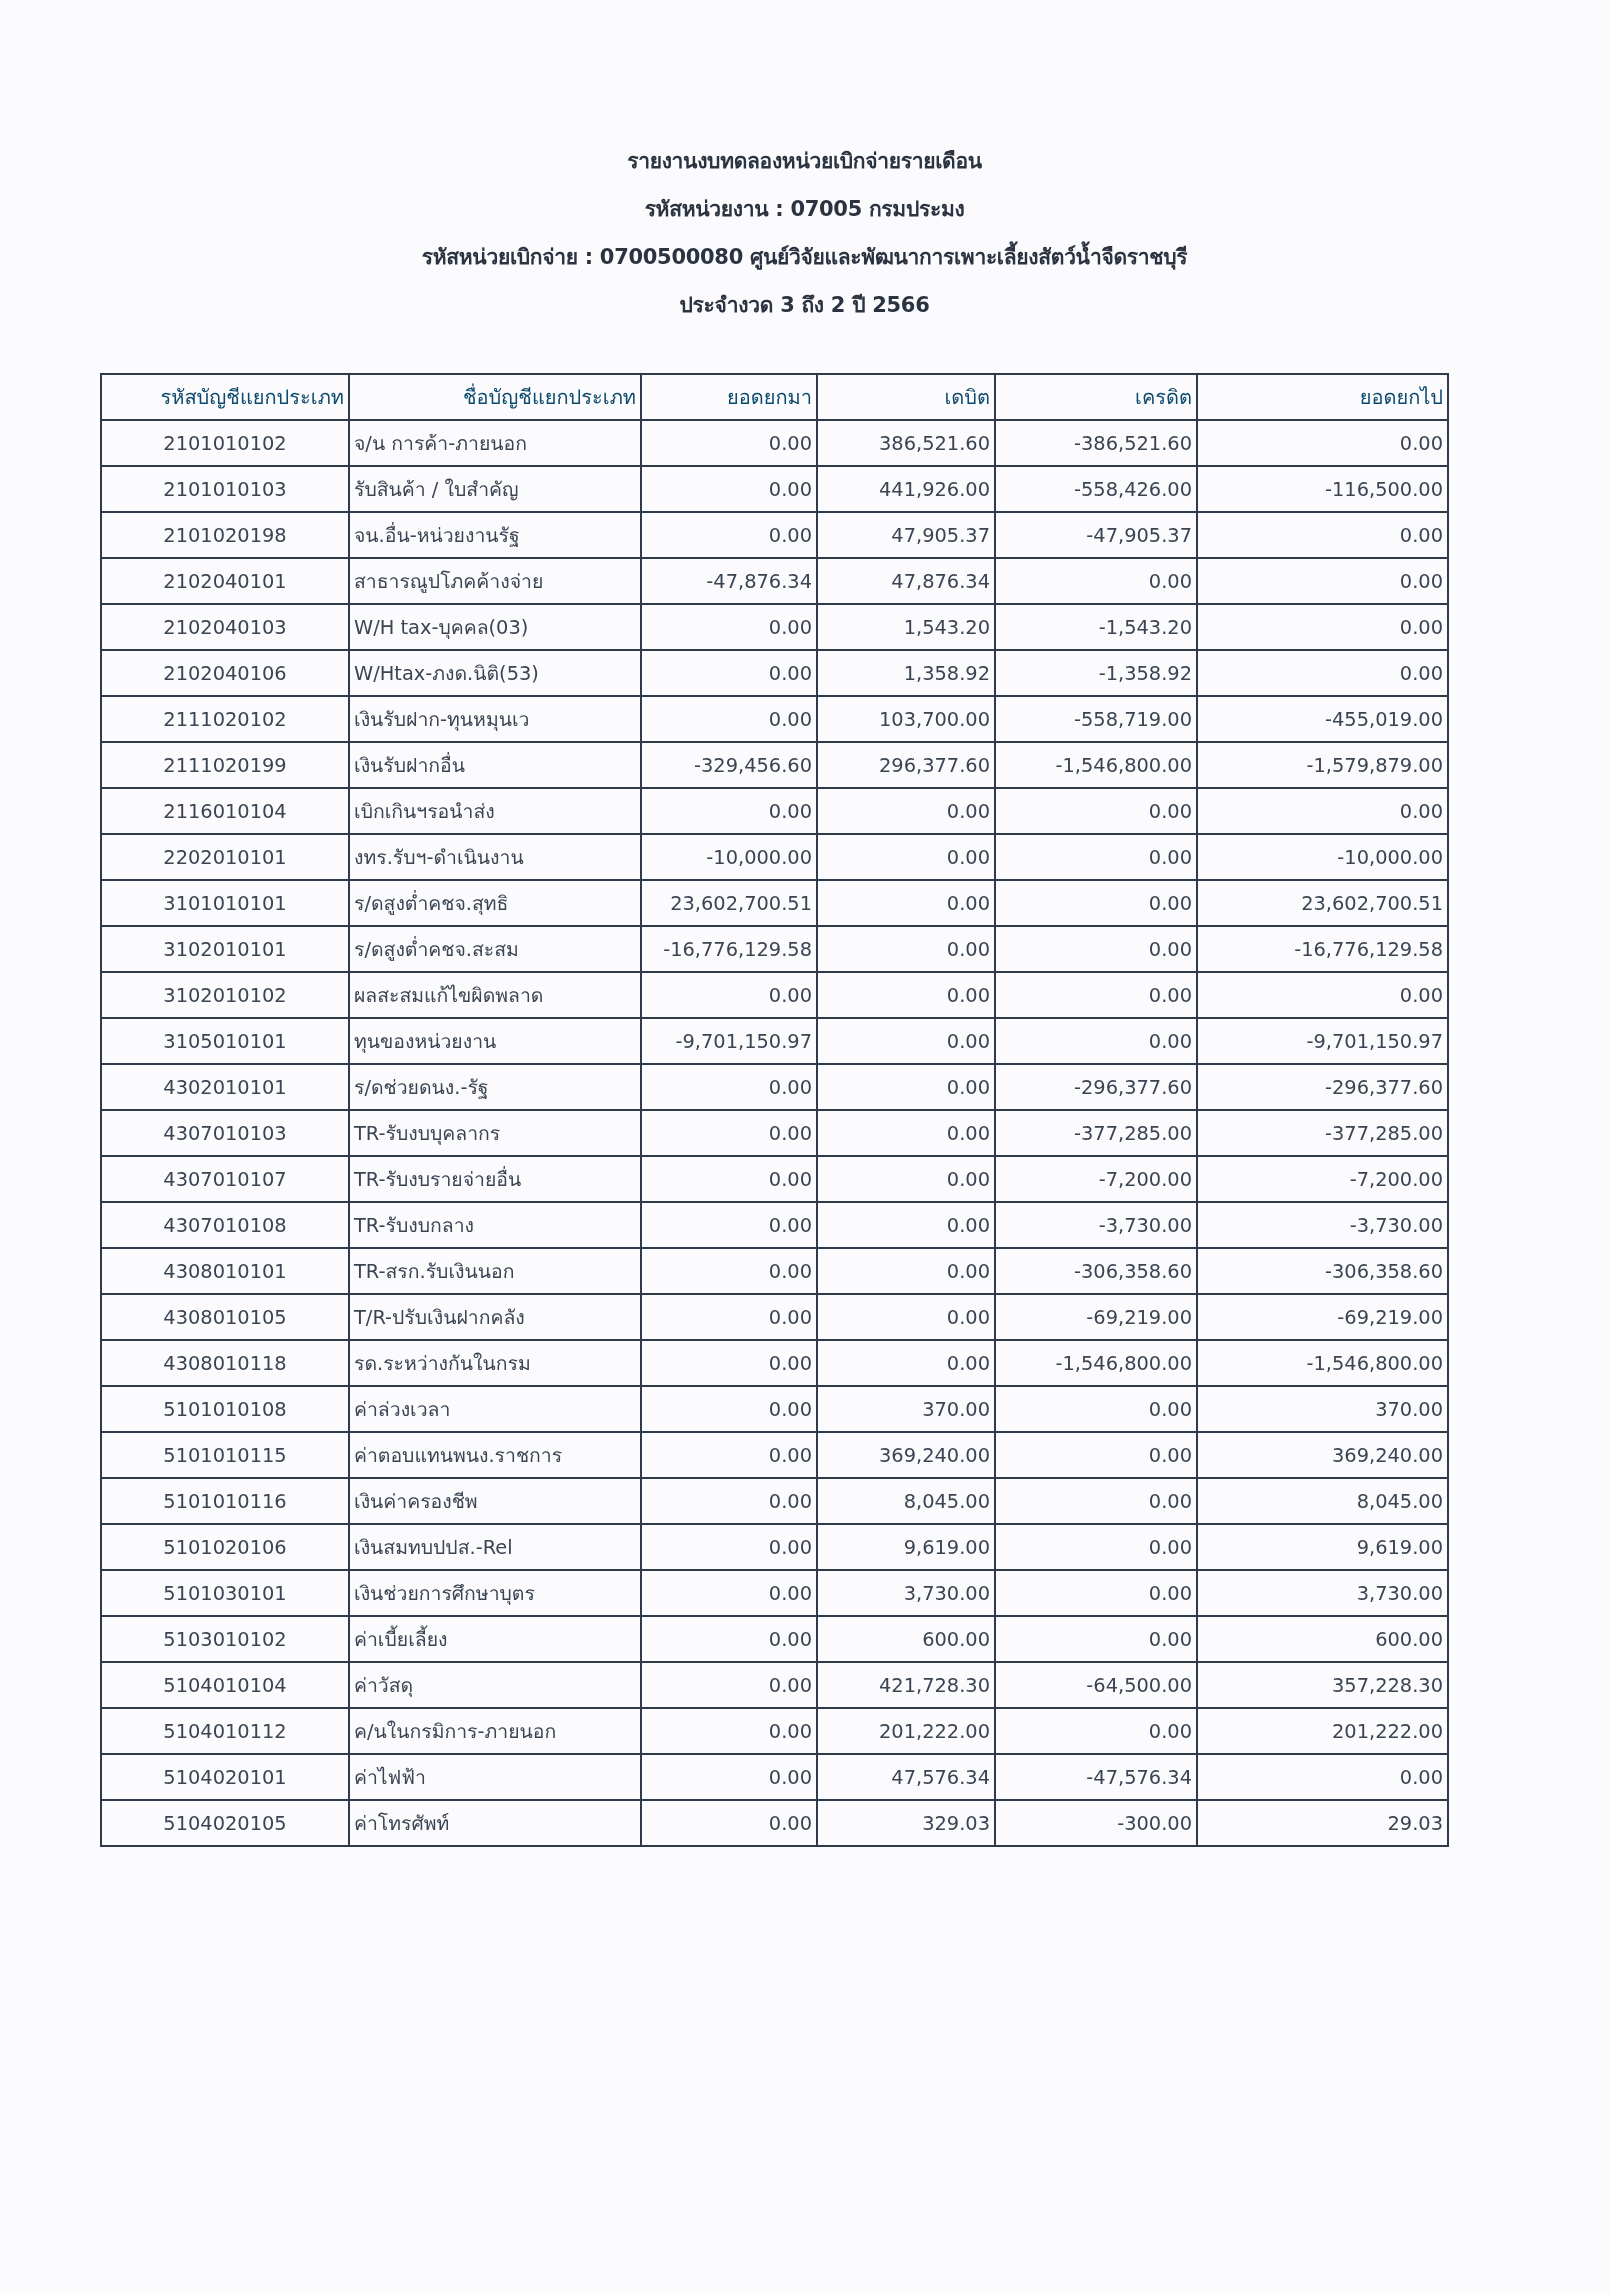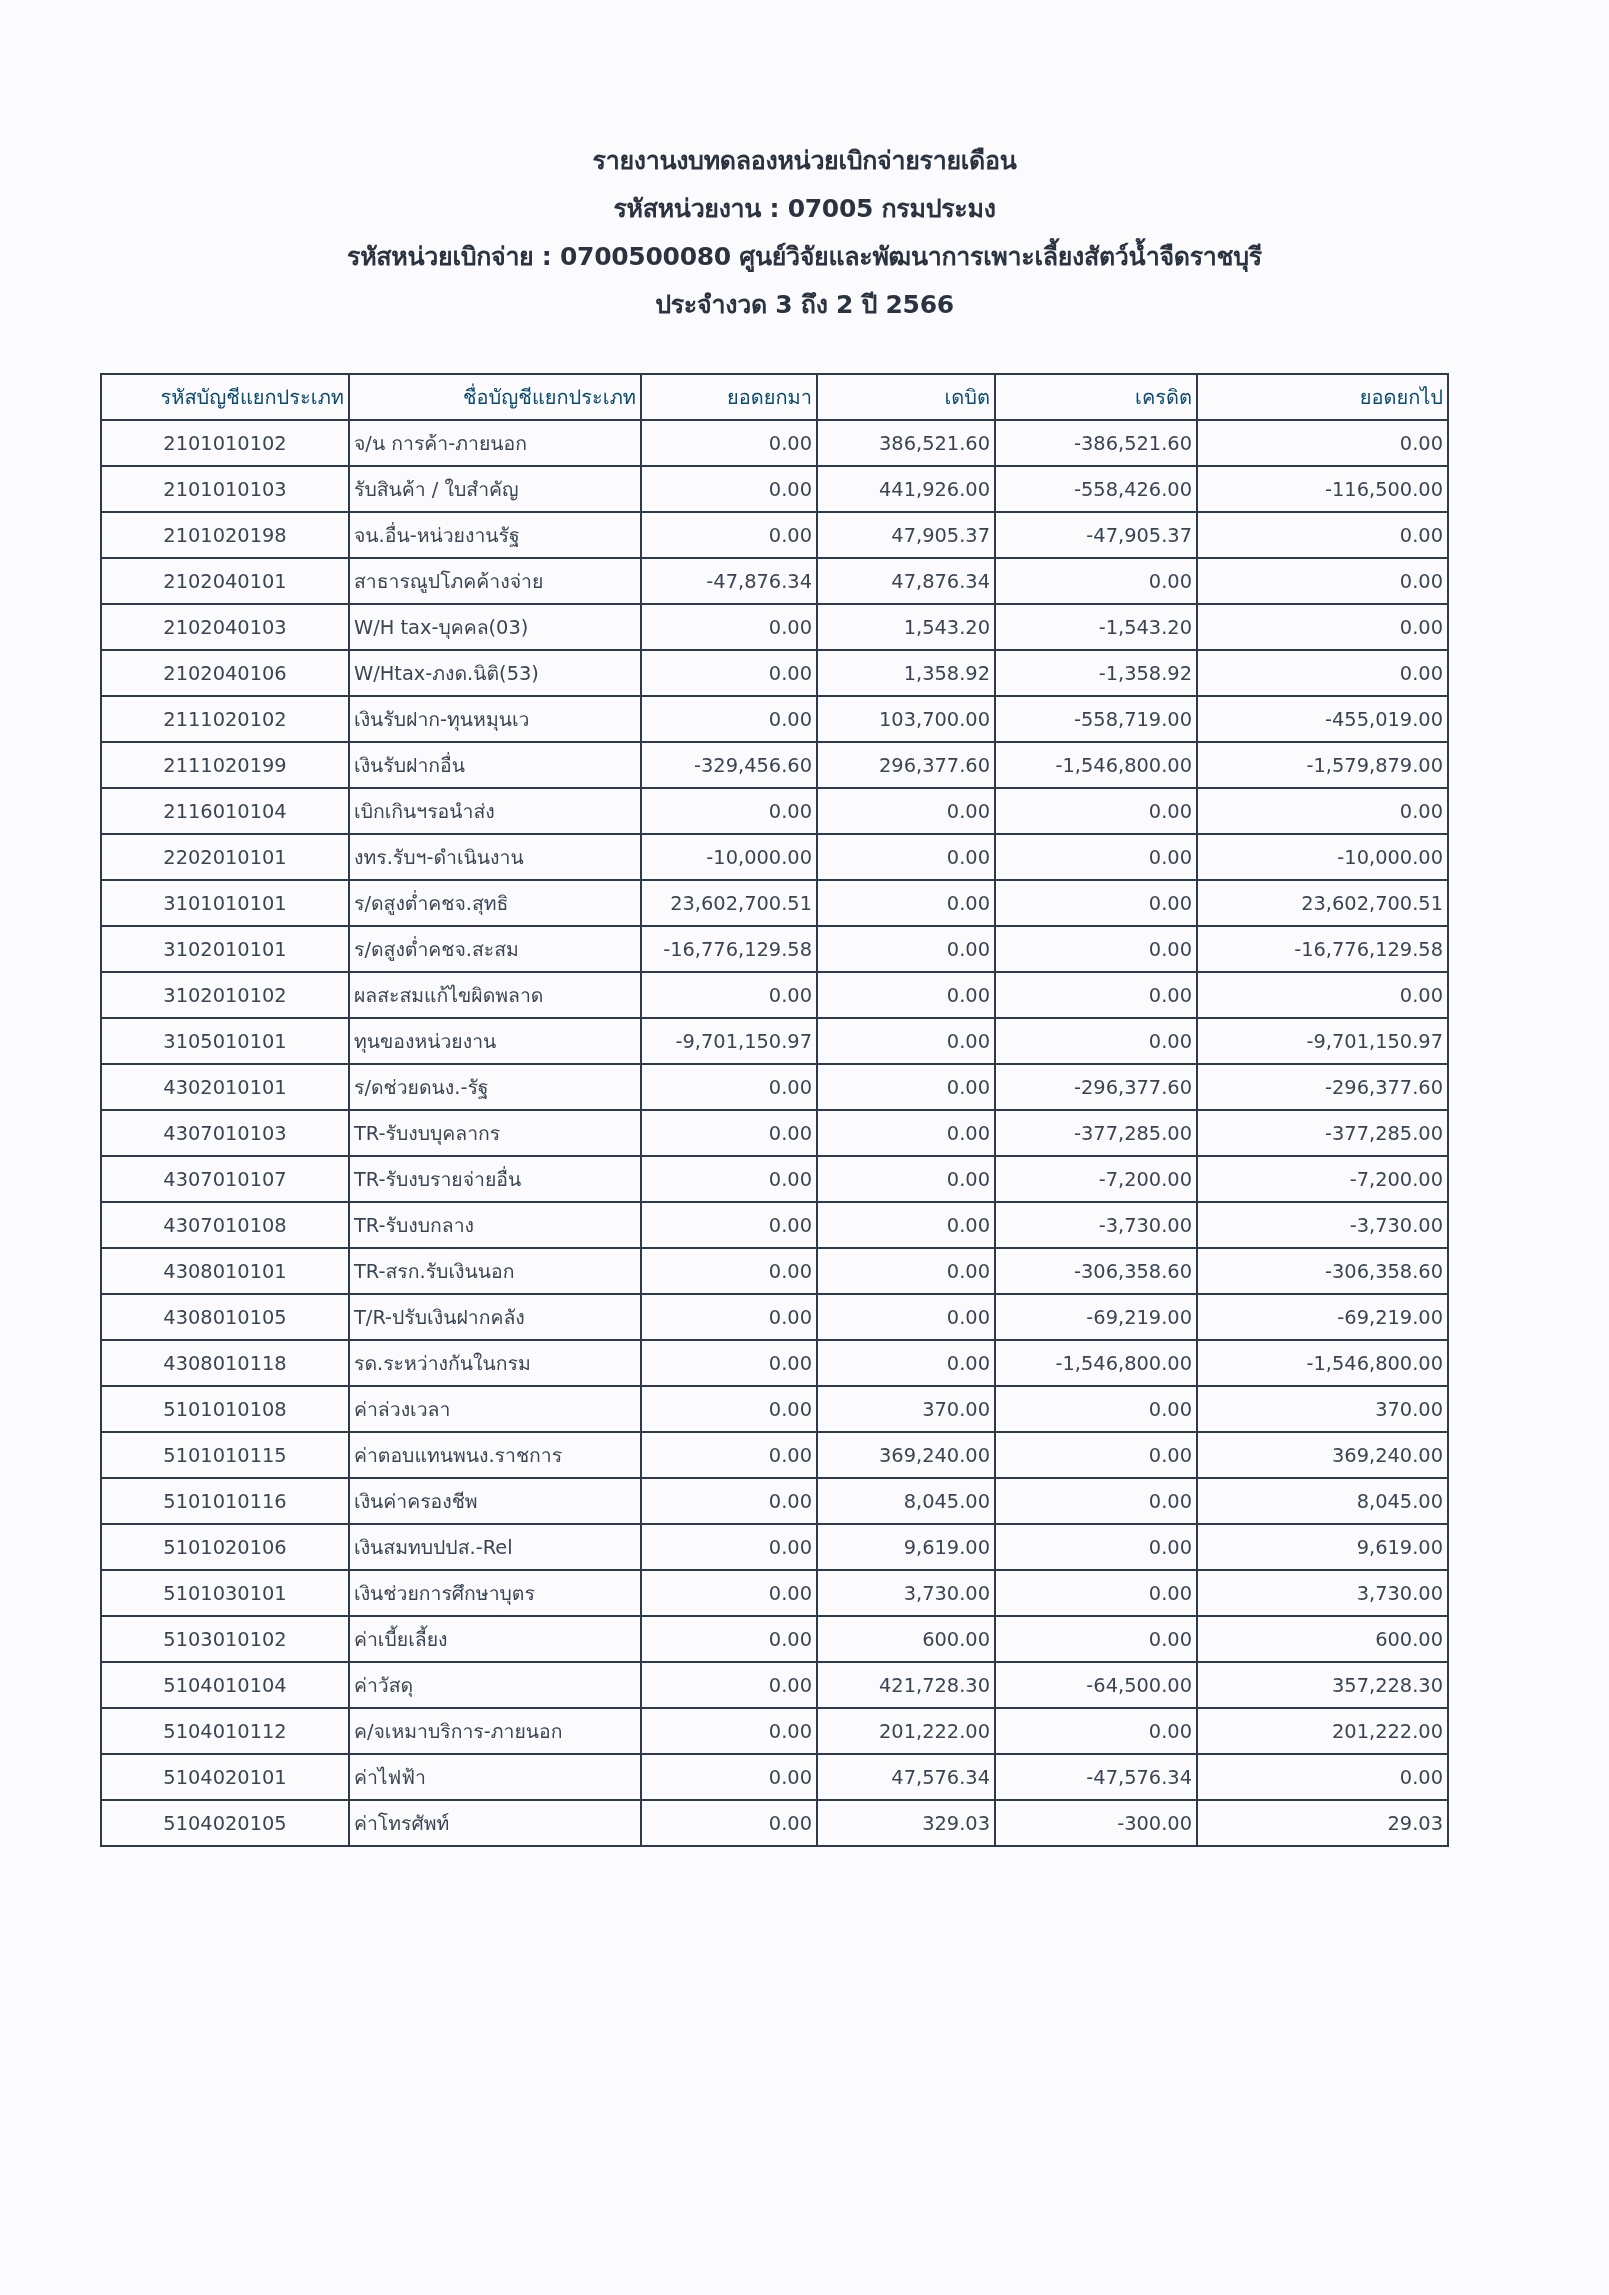--- a/index.html
+++ b/index.html
@@ -10,21 +10,21 @@
     color: #2a3442;
     position: relative;
     overflow: hidden;
   }
   .titles {
     position: absolute; left: 0; top: 137px; width: 1609px;
     text-align: center;
   }
   .titles .line {
     font-weight: bold;
-    font-size: 25px;
+    font-size: 21px;
     color: #2b3340;
     height: 48px;
     line-height: 48px;
     letter-spacing: -0.3px;
   }
   table.ledger {
     position: absolute;
     left: 100px; top: 373px;
     width: 1347px;
     border-collapse: collapse;
@@ -304,21 +304,21 @@
       <tr>
         <td class="code">5104010104</td>
         <td class="name">ค่าวัสดุ</td>
         <td class="num">0.00</td>
         <td class="num">421,728.30</td>
         <td class="num">-64,500.00</td>
         <td class="num">357,228.30</td>
       </tr>
       <tr>
         <td class="code">5104010112</td>
-        <td class="name">ค/จเหมาบริการ-ภายนอก</td>
+        <td class="name">ค/นในกรมิการ-ภายนอก</td>
         <td class="num">0.00</td>
         <td class="num">201,222.00</td>
         <td class="num">0.00</td>
         <td class="num">201,222.00</td>
       </tr>
       <tr>
         <td class="code">5104020101</td>
         <td class="name">ค่าไฟฟ้า</td>
         <td class="num">0.00</td>
         <td class="num">47,576.34</td>

